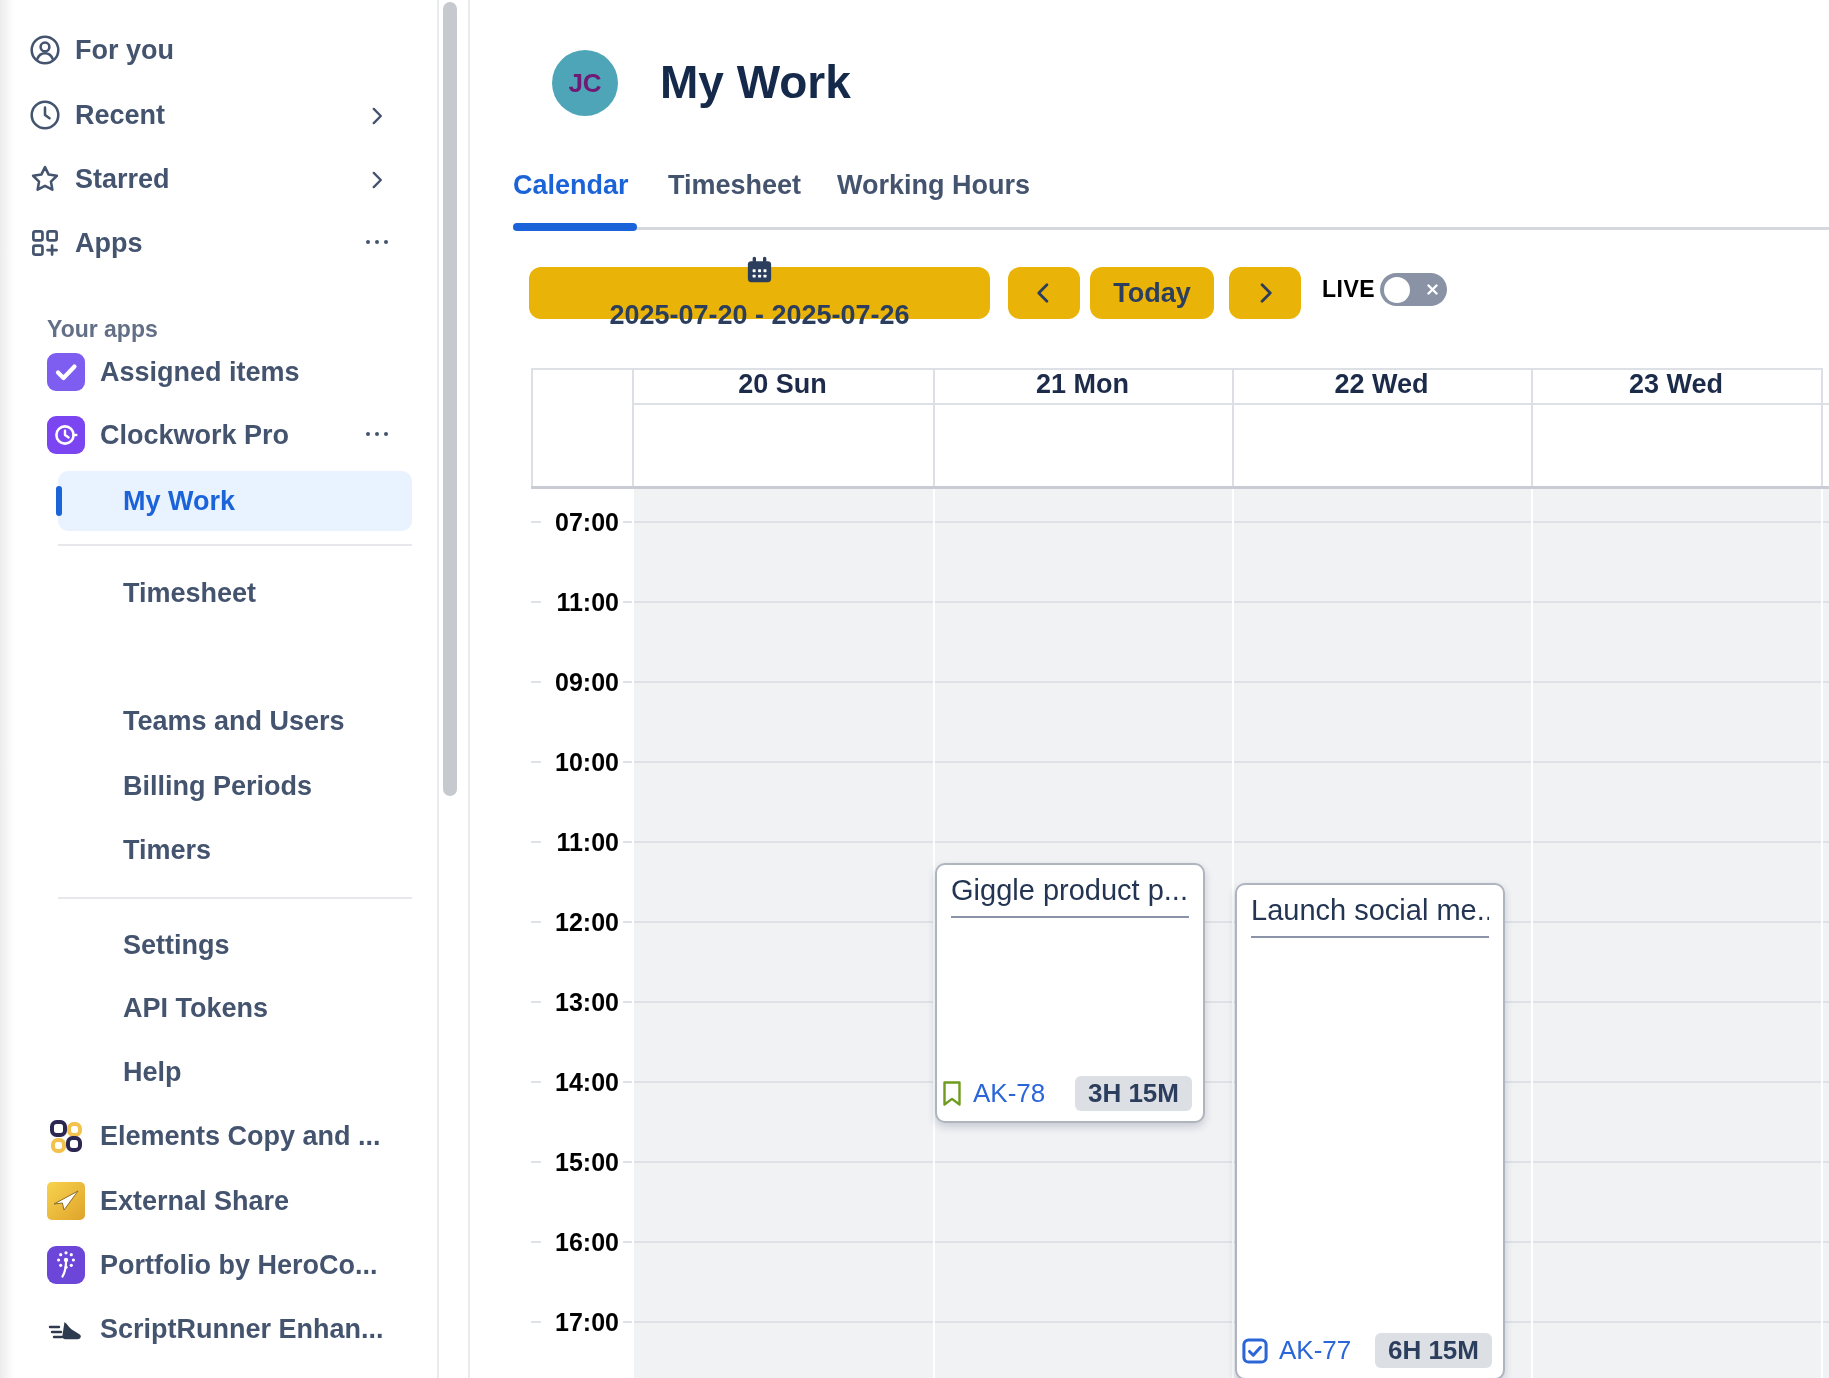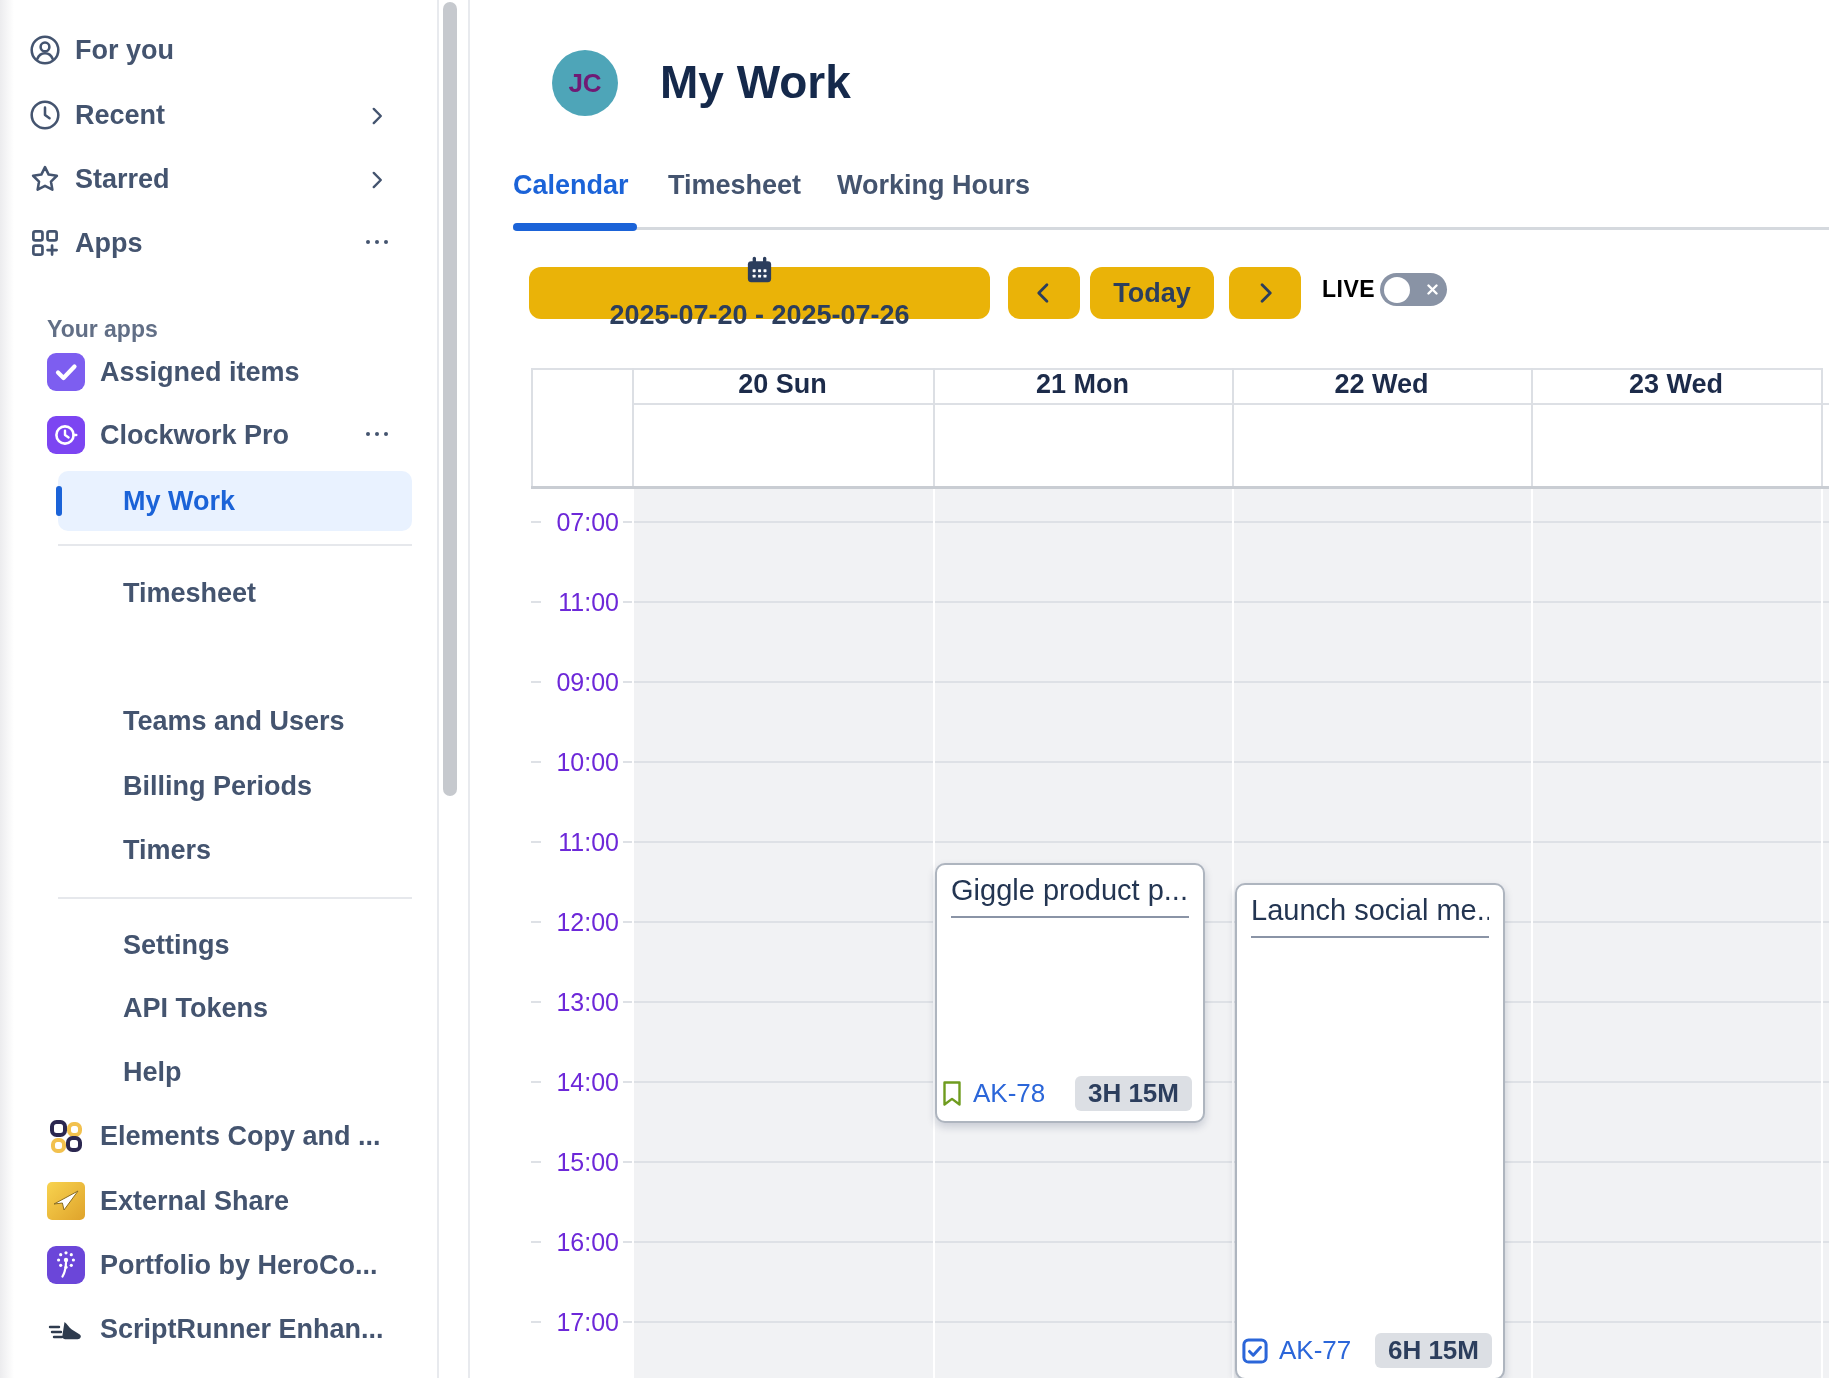--- a/index.html
+++ b/index.html
@@ -66,21 +66,21 @@
   .grid-bg { position:absolute; left:531px; top:489px; width:1298px; height:889px; background:#F1F2F4; }
   .gutter-bg { position:absolute; left:531px; top:489px; width:101px; height:889px; background:#fff; }
   .grid-thick-border { position:absolute; left:531px; top:486px; width:1298px; height:3px; background:#C9CDD3; }
   .vline-head { position:absolute; top:368px; width:2px; height:118px; background:#DCDFE4; }
   .vline-grid { position:absolute; top:489px; width:2px; height:889px; background:#FFFFFF; }
   .vx0 { left:531px; } .vx1 { left:632px; } .vx2 { left:933px; } .vx3 { left:1232px; } .vx4 { left:1531px; } .vx5 { left:1821px; }
   .hour-line { position:absolute; left:531px; width:1298px; height:2px; background:#DEE1E6;
                top:calc(521px + var(--i) * 80px); }
   .time-label { position:absolute; left:541px; width:82px; height:34px; line-height:34px;
                 top:calc(505px + var(--i) * 80px); background:#fff; text-align:right; padding-right:4px;
-                font-size:25px; font-weight:400; color:#6d28d9; }
+                font-size:25px; font-weight:700; color:#000000; }
 
   
   .event { position:absolute; background:#fff; border:2px solid #AEB5BF; border-radius:10px;
            box-shadow:0 4px 8px rgba(9,30,66,0.18); z-index:5; cursor:pointer; }
   .event-giggle { left:935px; top:863px; width:270px; height:260px; }
   .event-launch { left:1235px; top:883px; width:270px; height:497px; }
   .ev-title { margin:9px 14px 0; padding-bottom:9px; border-bottom:2px solid #8A94A6;
               font-size:29px; font-weight:500; color:#233552; white-space:nowrap; overflow:hidden; }
   .ev-footer { position:absolute; left:4px; right:11px; bottom:10px; display:flex; align-items:center; gap:10px; }
   .ev-key { font-size:26px; font-weight:500; color:#2B66D9; }

